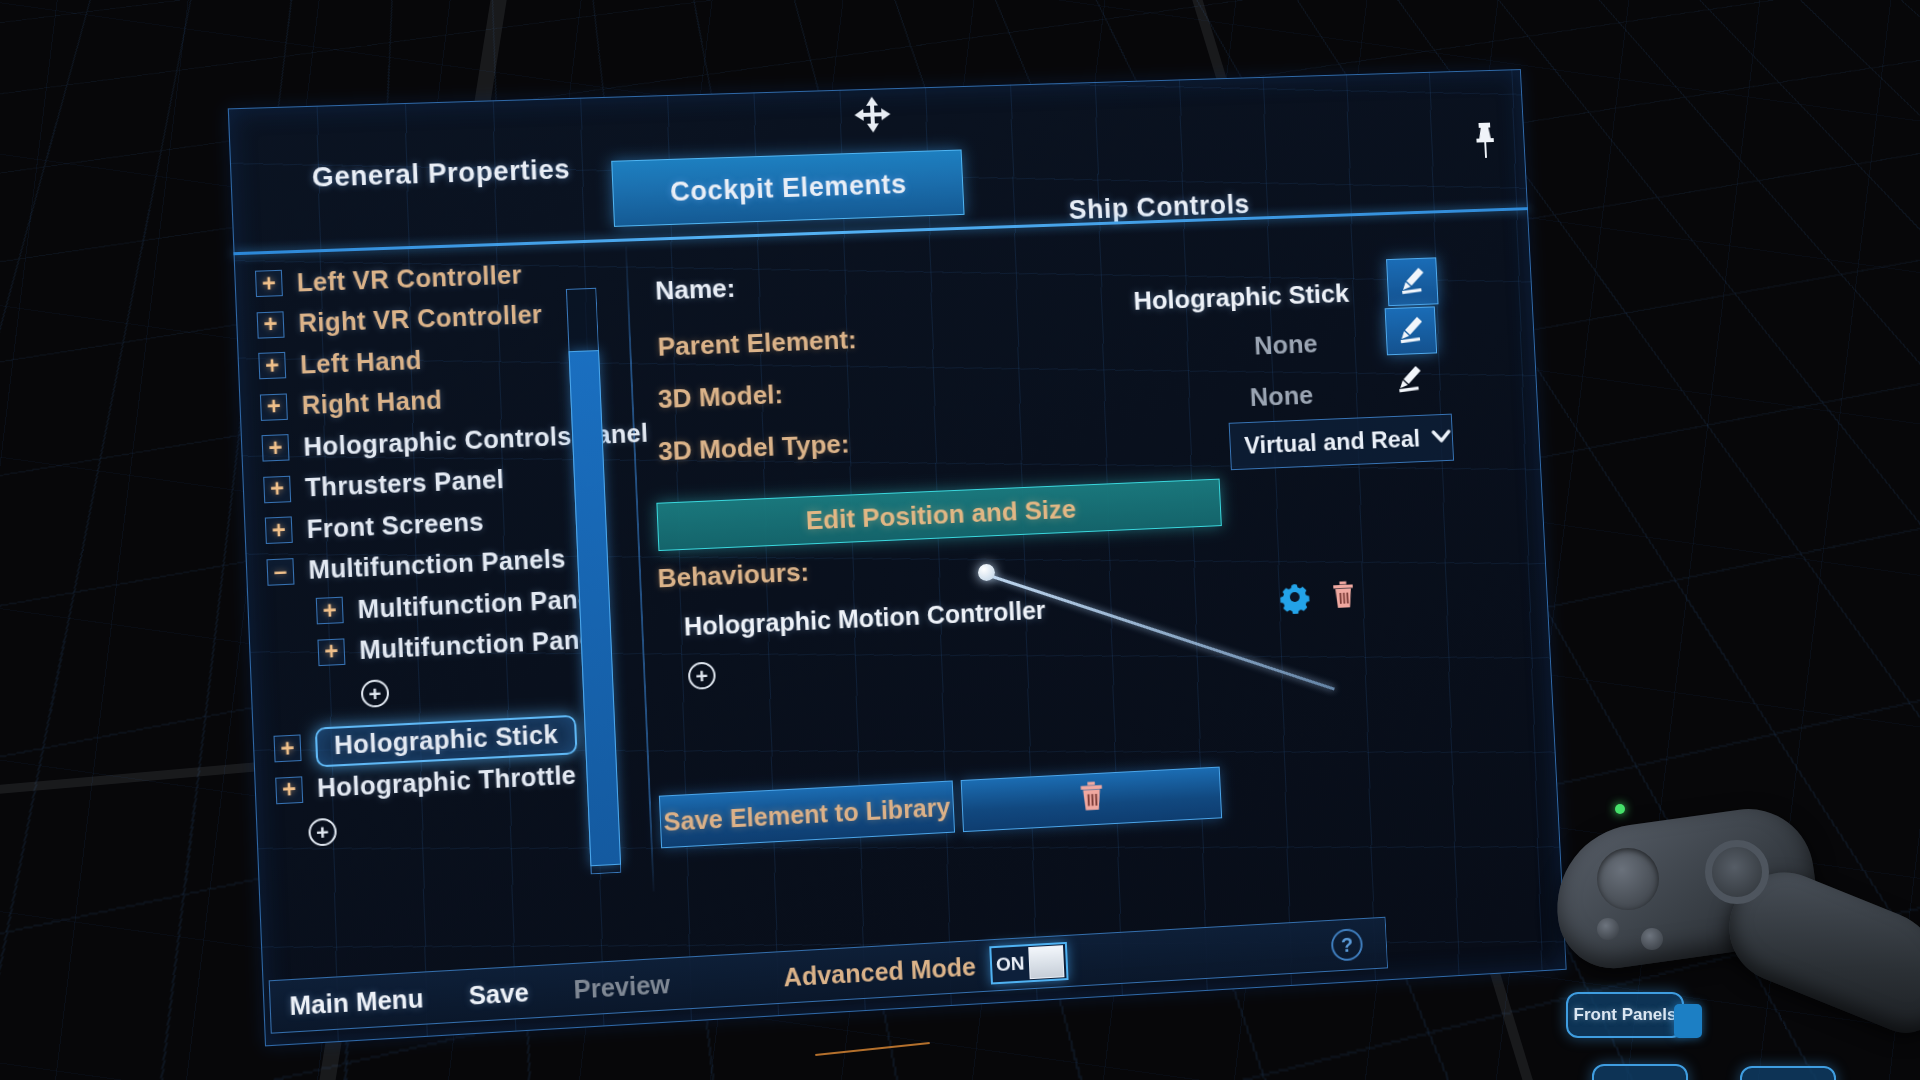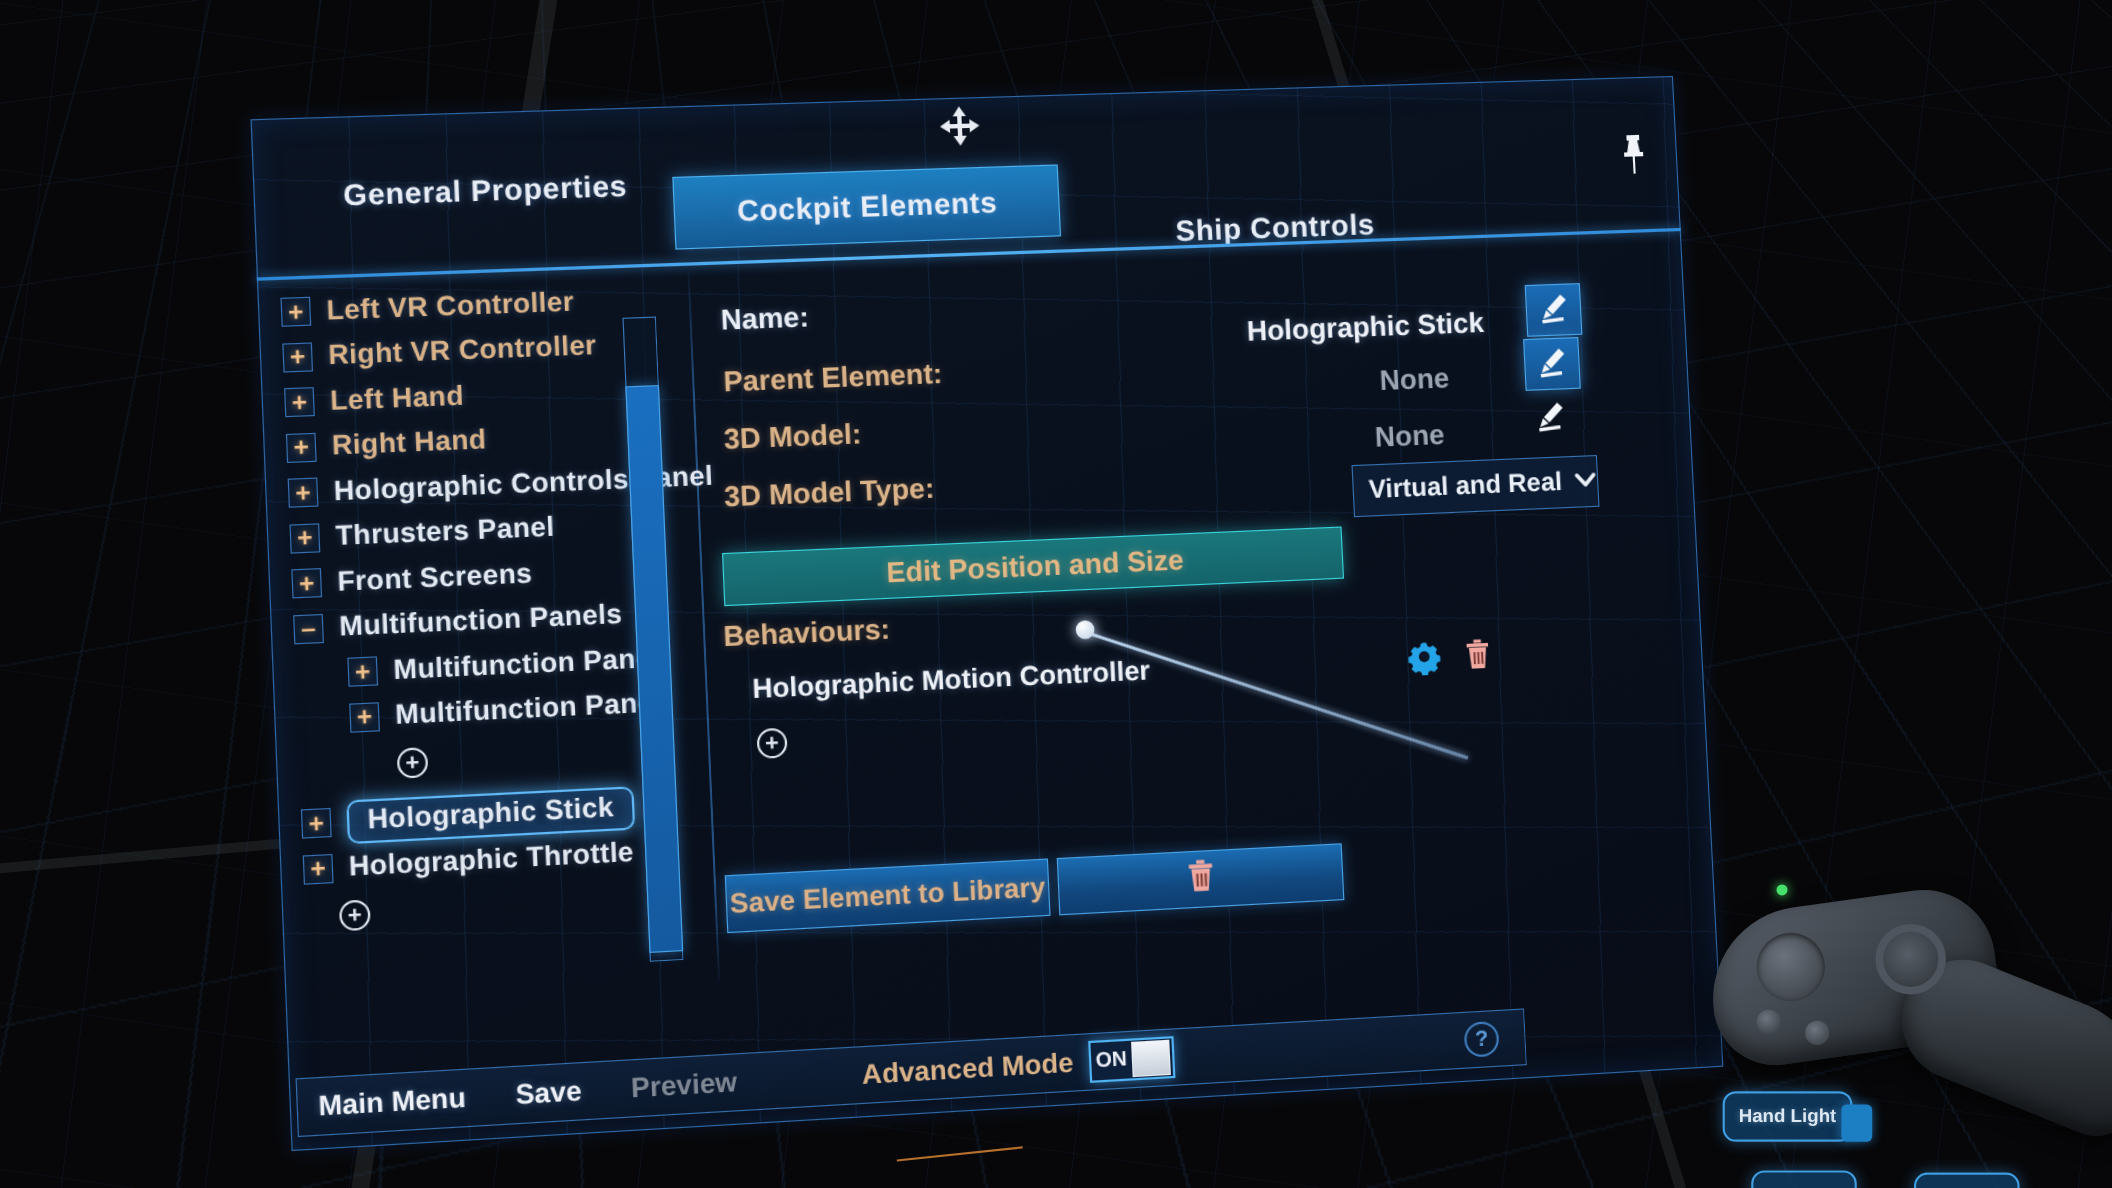--- a/index.html
+++ b/index.html
@@ -487,18 +487,18 @@
   <div class="ctrl">
     <div class="ctrl-body"></div>
     <div class="ctrl-grip"></div>
     <div class="ctrl-led"></div>
     <div class="ctrl-pad"></div>
     <div class="ctrl-ring"></div>
     <div class="ctrl-btn" style="left:52px; top:118px;"></div>
     <div class="ctrl-btn" style="left:96px; top:128px;"></div>
   </div>
 
-  <div class="vr-badge" style="left:1566px; top:992px; width:118px; height:46px;">Hand Light</div>
+  <div class="vr-badge" style="left:1566px; top:992px; width:118px; height:46px;">Front Panels</div>
   <div class="vr-chip" style="left:1674px; top:1004px;"></div>
   <div class="vr-badge" style="left:1592px; top:1064px; width:96px; height:34px;"></div>
   <div class="vr-badge" style="left:1740px; top:1066px; width:96px; height:34px;"></div>
 
 </div>
 
 </body></html>

